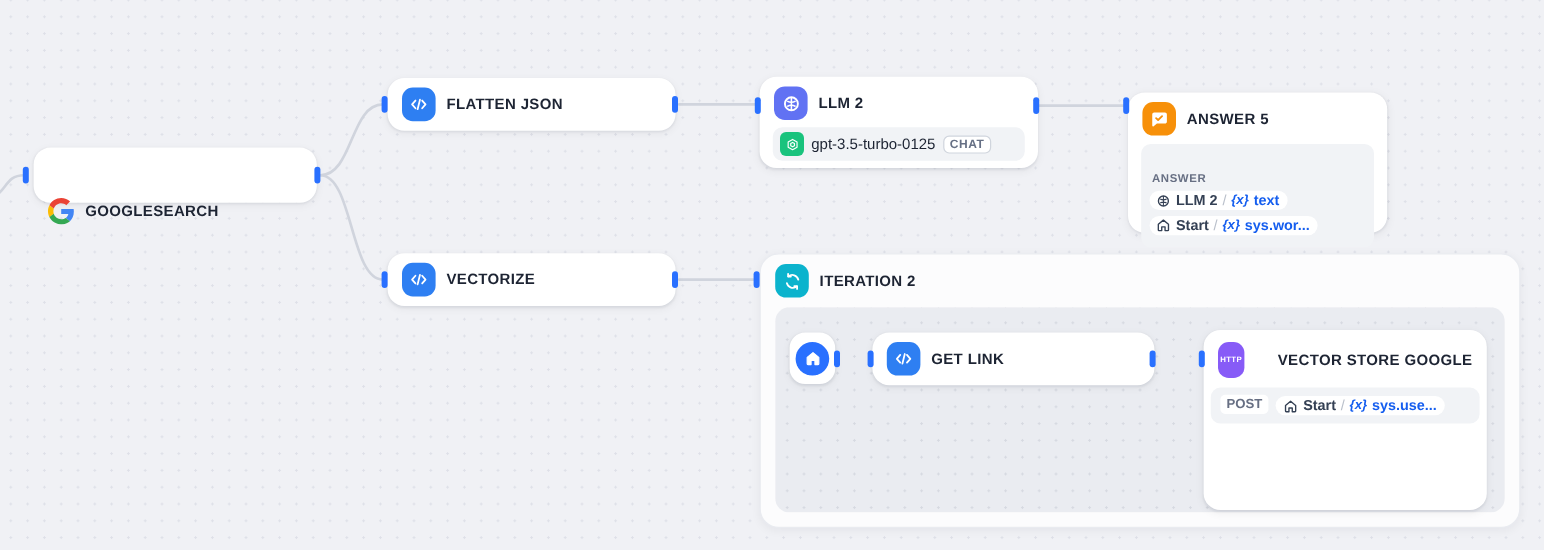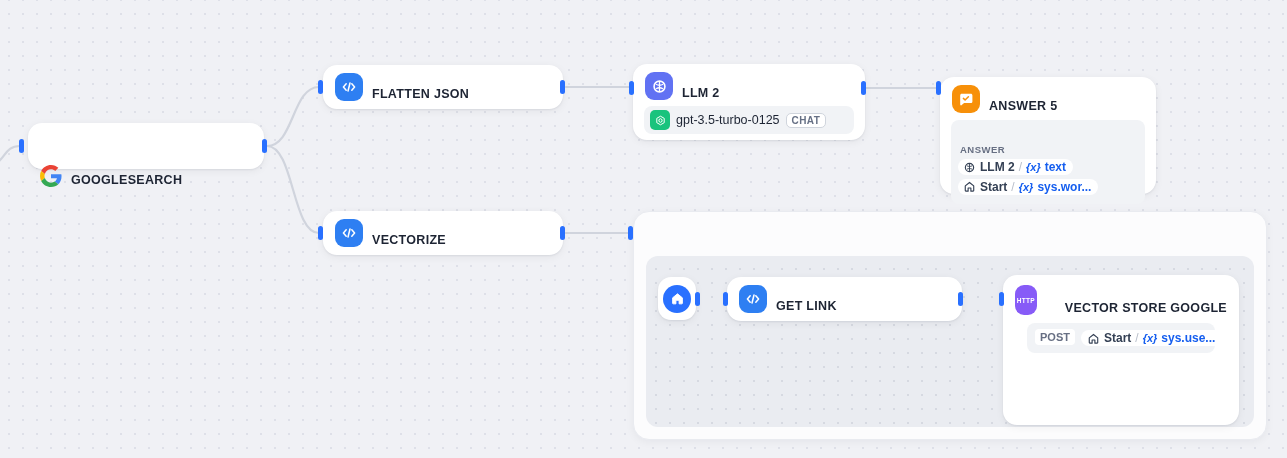--- a/index.html
+++ b/index.html
@@ -6,21 +6,21 @@
   body{font-family:"Liberation Sans",sans-serif;background:#f0f1f5;}
   .canvas{position:relative;width:1287px;height:458px;overflow:hidden;
     background-color:#f0f1f5;
     background-image:radial-gradient(circle,#dee0e8 1.1px,transparent 1.1px);
     background-size:14px 14px;background-position:2px 7px;}
   svg.edges{position:absolute;left:0;top:0;z-index:1;}
   .edge{stroke:#d0d4dd;stroke-width:2.2;fill:none;stroke-linecap:round;}
 
   .node{position:absolute;background:#fff;border-radius:14px;z-index:3;
     box-shadow:0 1px 2px rgba(16,24,40,.07),0 2px 8px rgba(16,24,40,.06);}
-  .node-header{display:flex;align-items:flex-end;gap:9px;padding:8px 12px;}
+  .node-header{display:flex;align-items:center;gap:9px;padding:8px 12px;}
   .title{font-size:12.5px;font-weight:700;color:#1d2433;letter-spacing:.3px;white-space:nowrap;}
   .sq-icon{width:28px;height:28px;border-radius:9px;display:flex;align-items:center;justify-content:center;flex:0 0 auto;}
   .sq-icon svg{display:block;}
   .handle{position:absolute;width:5px;height:14px;background:#2970ff;border-radius:2.5px;z-index:4;}
 
   .gray-panel{background:#f1f3f6;border-radius:8px;margin:0 11px;}
 
   
   .model-row{display:flex;align-items:center;gap:6px;padding:4px 6px;margin:0 11px;background:#f1f3f6;border-radius:8px;}
   .openai-ic{width:20px;height:20px;border-radius:5px;background:#19c37d;display:flex;align-items:center;justify-content:center;flex:0 0 auto;}
@@ -47,21 +47,21 @@
     background-size:14px 14px;background-position:3px 6px;}
 
   .start-node{position:absolute;left:658px;top:277px;width:38px;height:43px;background:#fff;border-radius:13px;
     display:flex;align-items:center;justify-content:center;z-index:3;
     box-shadow:0 1px 2px rgba(16,24,40,.07),0 2px 8px rgba(16,24,40,.06);}
   .start-circle{width:28px;height:28px;border-radius:50%;background:#2970ff;display:flex;align-items:center;justify-content:center;color:#fff;}
 
   
   .http-ic{width:30px;height:30px;border-radius:9px;background:#875bf7;display:flex;align-items:center;justify-content:center;}
   .http-ic span{font-size:6.5px;font-weight:700;color:#fff;letter-spacing:.3px;}
-  .vsg-panel{display:flex;gap:6px;padding:6px 8px;margin:0 24px;background:#f1f3f6;border-radius:8px;align-items:flex-start;}
+  .vsg-panel{display:flex;gap:6px;padding:6px 8px;margin:0 6px;background:#f1f3f6;border-radius:8px;align-items:flex-start;}
   .method-pill{background:#fff;border-radius:4px;padding:2px 5px;font-size:11px;font-weight:700;color:#676f83;flex:0 0 auto;}
   .url-col{display:flex;flex-direction:column;gap:2px;}
   .url-text{font-size:12px;line-height:1.32;font-weight:500;color:#29303d;width:164px;word-break:break-all;}
   .retry-bar{display:flex;align-items:center;margin:8px 11px 0;background:#f1f3f6;border-radius:6px;height:21px;padding:0 8px;}
   .retry-bar span{font-size:11.5px;font-weight:700;color:#98a2b3;letter-spacing:.3px;white-space:nowrap;}
 </style>
 </head>
 <body>
 
 <div class="canvas">
@@ -71,20 +71,31 @@
     <path class="edge" d="M 267 146 C 294 146, 292 87, 319 87"></path>
     <path class="edge" d="M 267 146 C 294 146, 292 233, 319 233"></path>
     <path class="edge" d="M 566 87 L 629 87"></path>
     <path class="edge" d="M 866 88 L 937 88"></path>
     <path class="edge" d="M 566 233 L 629 233"></path>
     <path class="edge" d="M 699 299 L 724 299"></path>
     <path class="edge" d="M 963 299 L 1000 299"></path>
   </svg>
 
   <div class="iter">
+    <div class="node-header">
+      <div class="sq-icon" style="background:#0bb3cd;">
+        <svg width="17" height="17" viewBox="0 0 20 20" fill="none" stroke="#fff" stroke-width="1.8" stroke-linecap="round" stroke-linejoin="round">
+          <path d="M15.6 8.3A6 6 0 0 0 5.9 5.1"></path>
+            <path d="M5.6 2.6v2.7h2.7"></path>
+          <path d="M4.4 11.7a6 6 0 0 0 9.7 3.2"></path>
+            <path d="M14.4 17.4v-2.7h-2.7"></path>
+        </svg>
+      </div>
+      <div class="title">ITERATION 2</div>
+    </div>
     <div class="iter-body"></div>
   </div>
 
   <div class="node" style="left:28px;top:123px;width:236px;height:46px;">
     <div class="node-header" style="padding-top:11px;margin-top:31px;">
       <span style="display:flex;">
         <svg width="22" height="22" viewBox="0 0 48 48">
           <path fill="#EA4335" d="M24 9.5c3.54 0 6.71 1.22 9.21 3.6l6.85-6.85C35.9 2.38 30.47 0 24 0 14.62 0 6.51 5.38 2.56 13.22l7.98 6.19C12.43 13.72 17.74 9.5 24 9.5z"></path>
           <path fill="#4285F4" d="M46.98 24.55c0-1.57-.15-3.09-.38-4.55H24v9.02h12.94c-.58 2.96-2.26 5.48-4.78 7.18l7.73 6c4.51-4.18 7.09-10.36 7.09-17.65z"></path>
           <path fill="#FBBC05" d="M10.53 28.59c-.48-1.45-.76-2.99-.76-4.59s.27-3.14.76-4.59l-7.98-6.19C.92 16.46 0 20.12 0 24c0 3.88.92 7.54 2.56 10.78l7.97-6.19z"></path>

